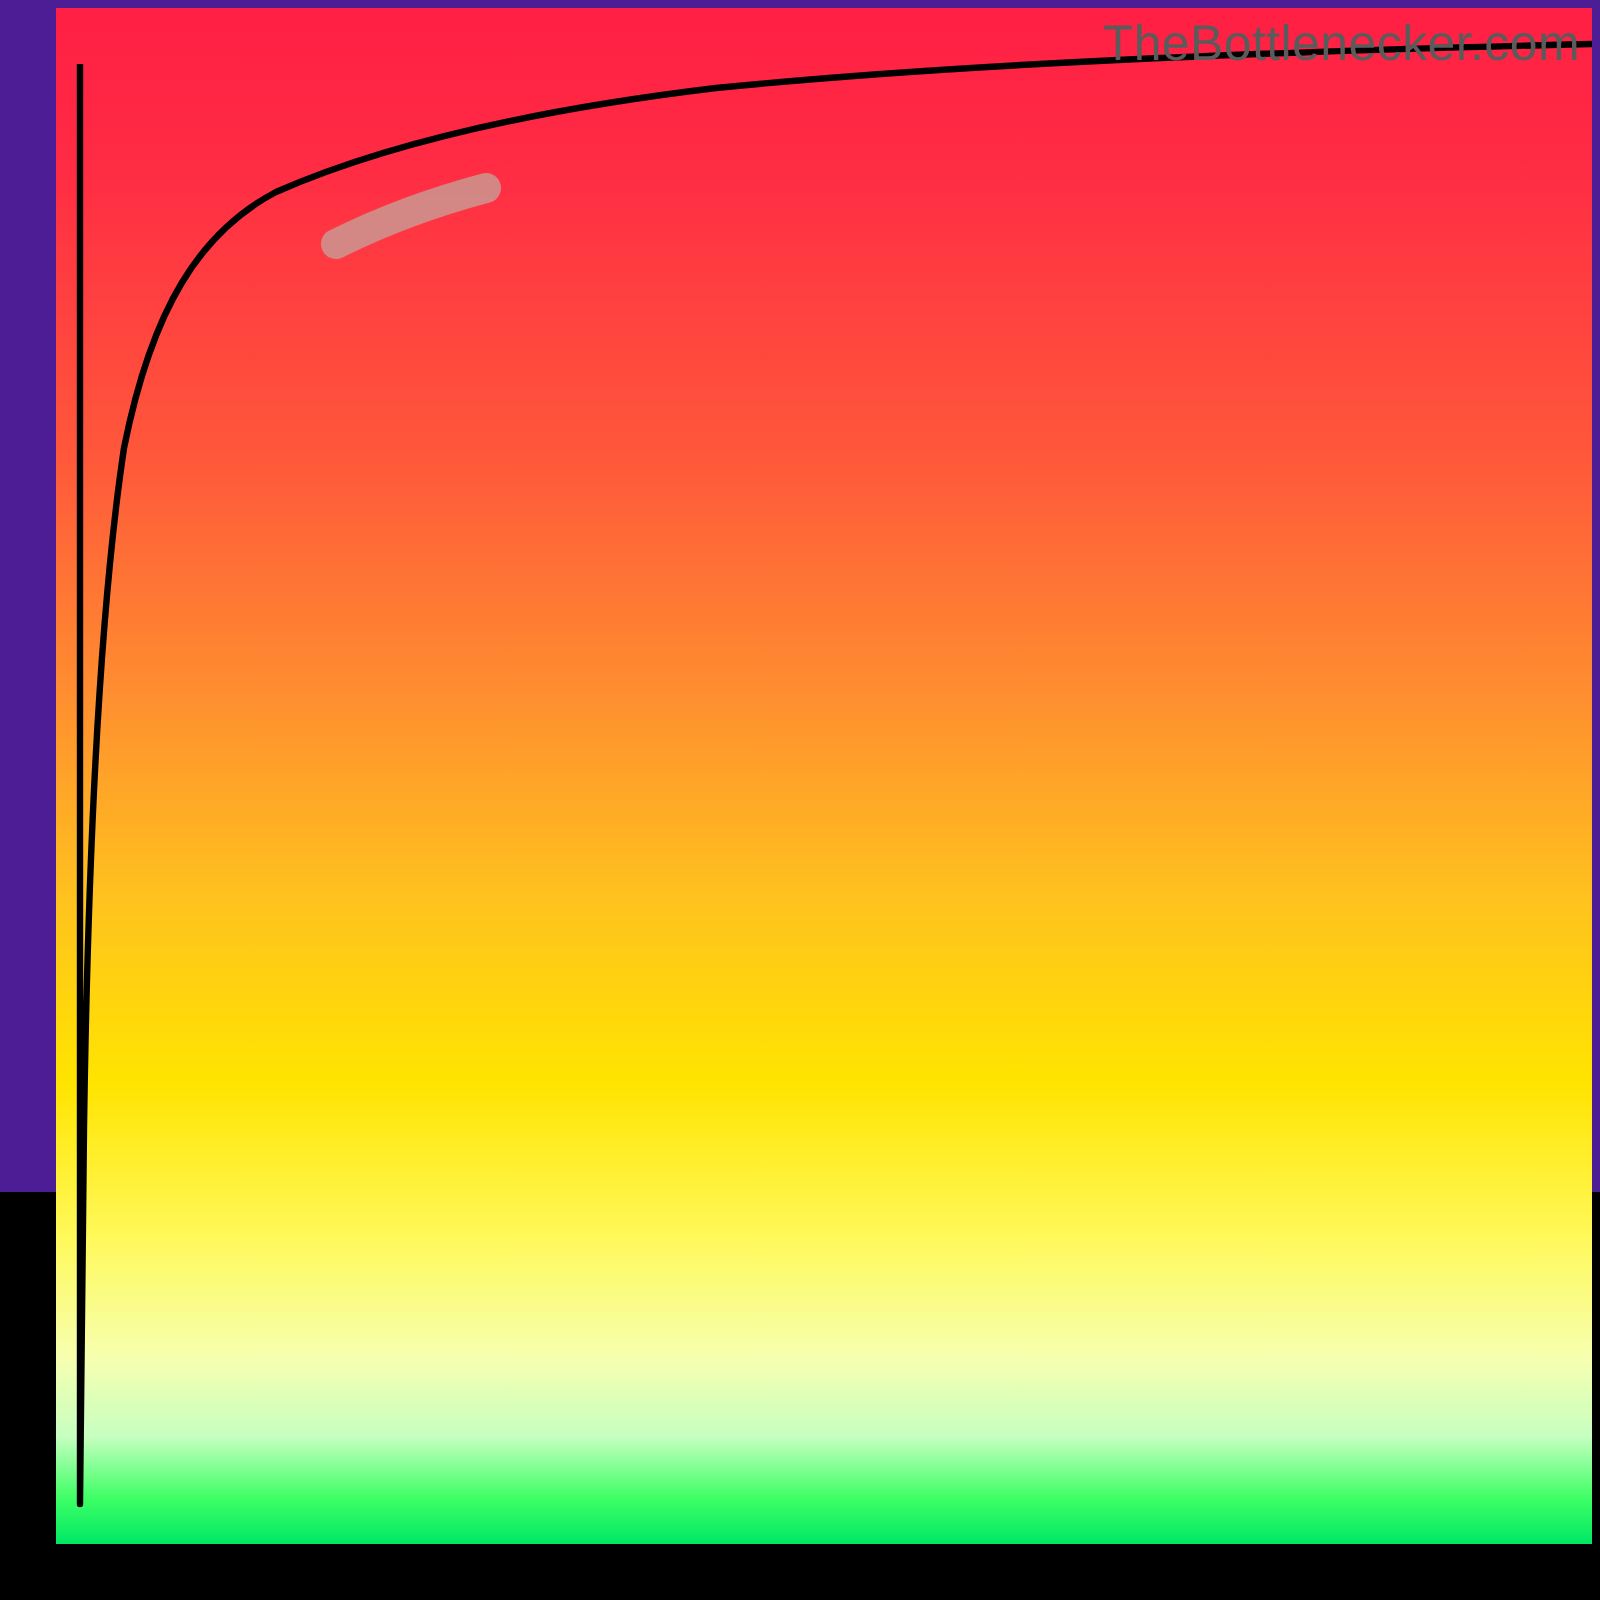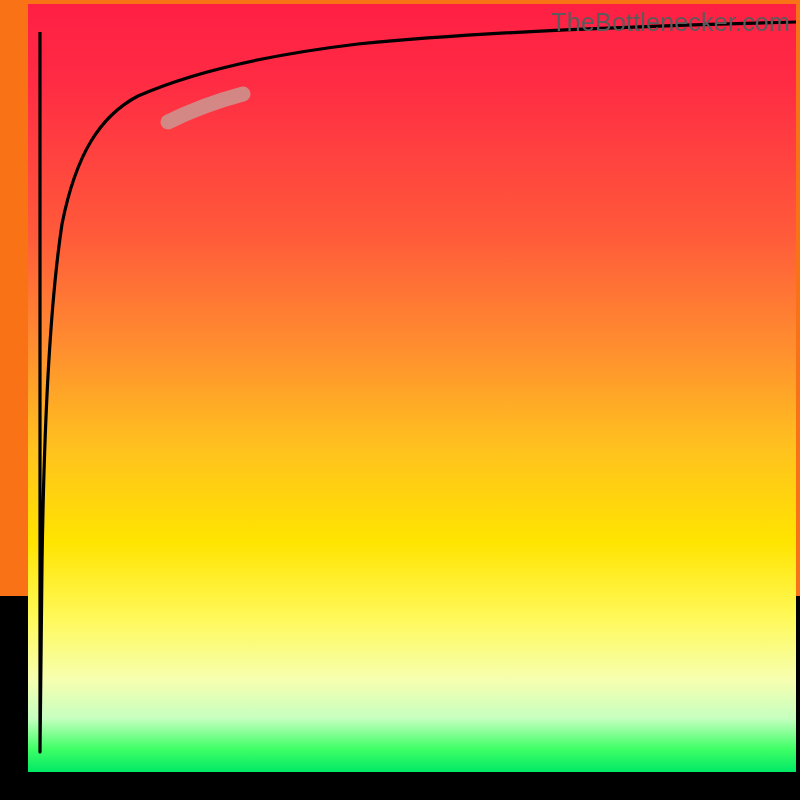--- a/index.html
+++ b/index.html
@@ -8,21 +8,21 @@
     width: 800px;
     height: 800px;
     background: #000;
     overflow: hidden;
     font-family: Arial, Helvetica, sans-serif;
   }
   .frame {
     position: relative;
     width: 800px;
     height: 596px;
-    background: #f97316;
+    background: #4c1d95;
   }
   .plot-area {
     position: absolute;
     left: 28px;
     top: 4px;
     width: 768px;
     height: 768px;
     
     background: linear-gradient(
       to bottom,

